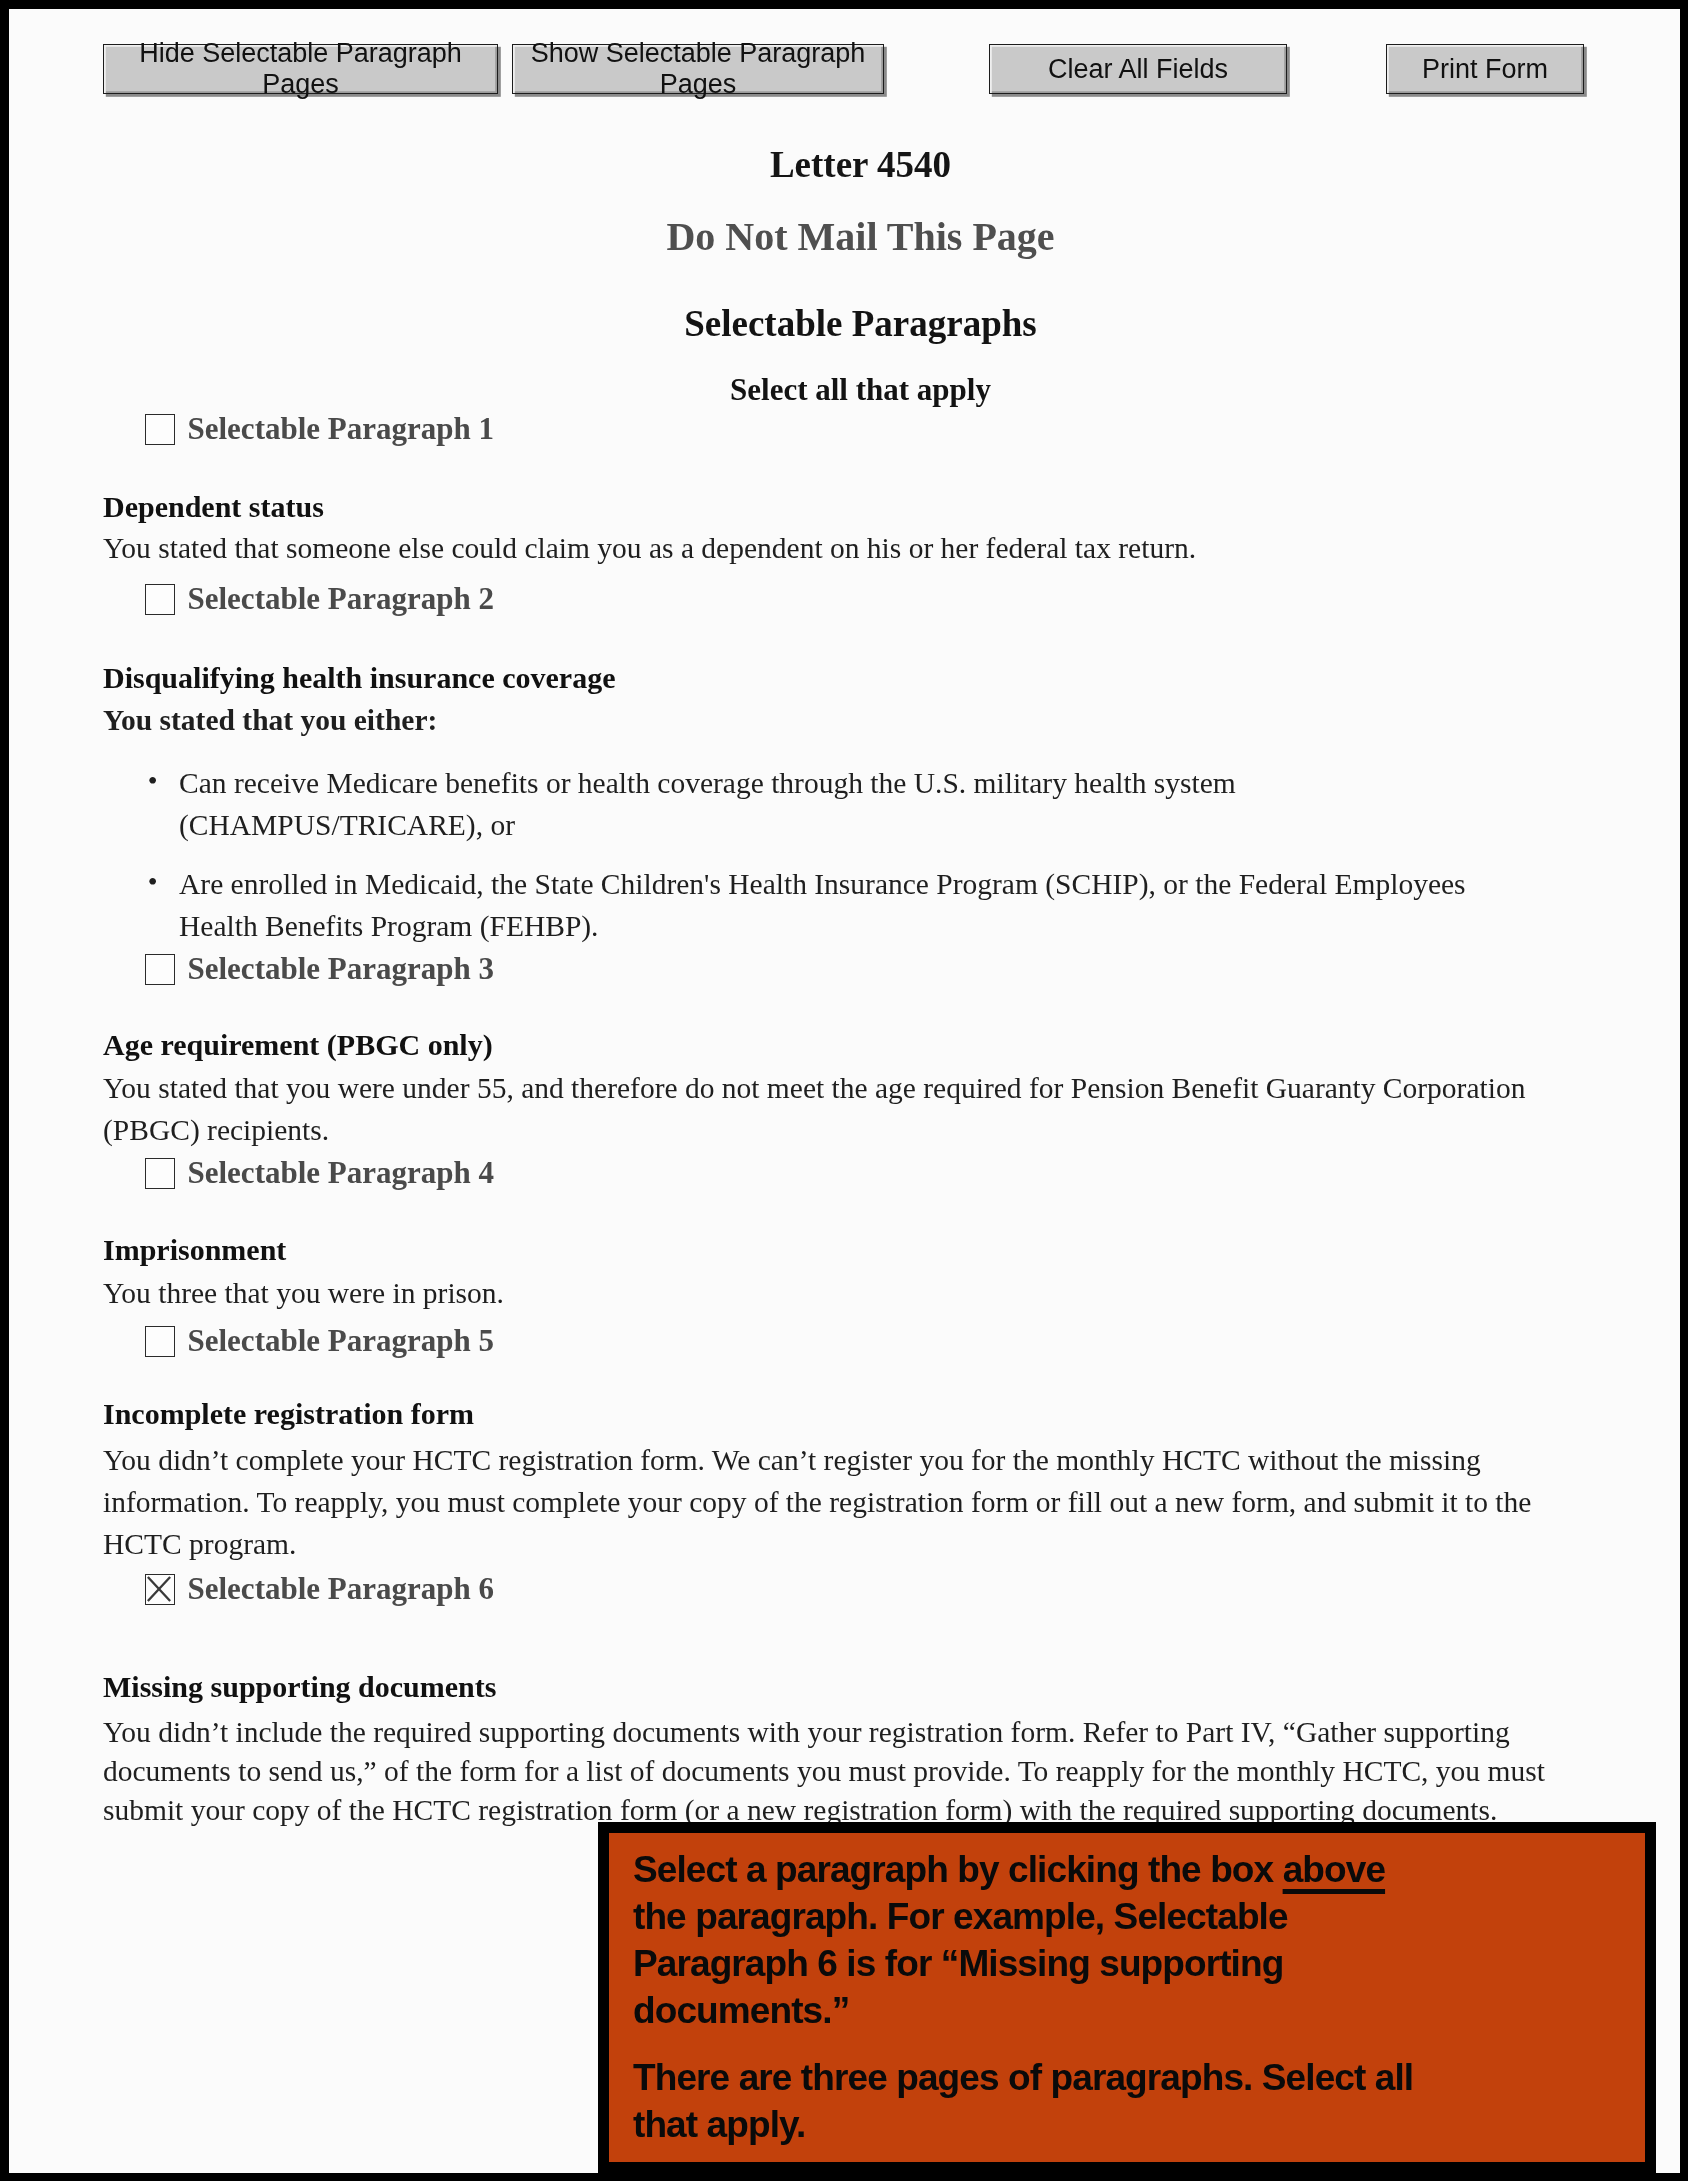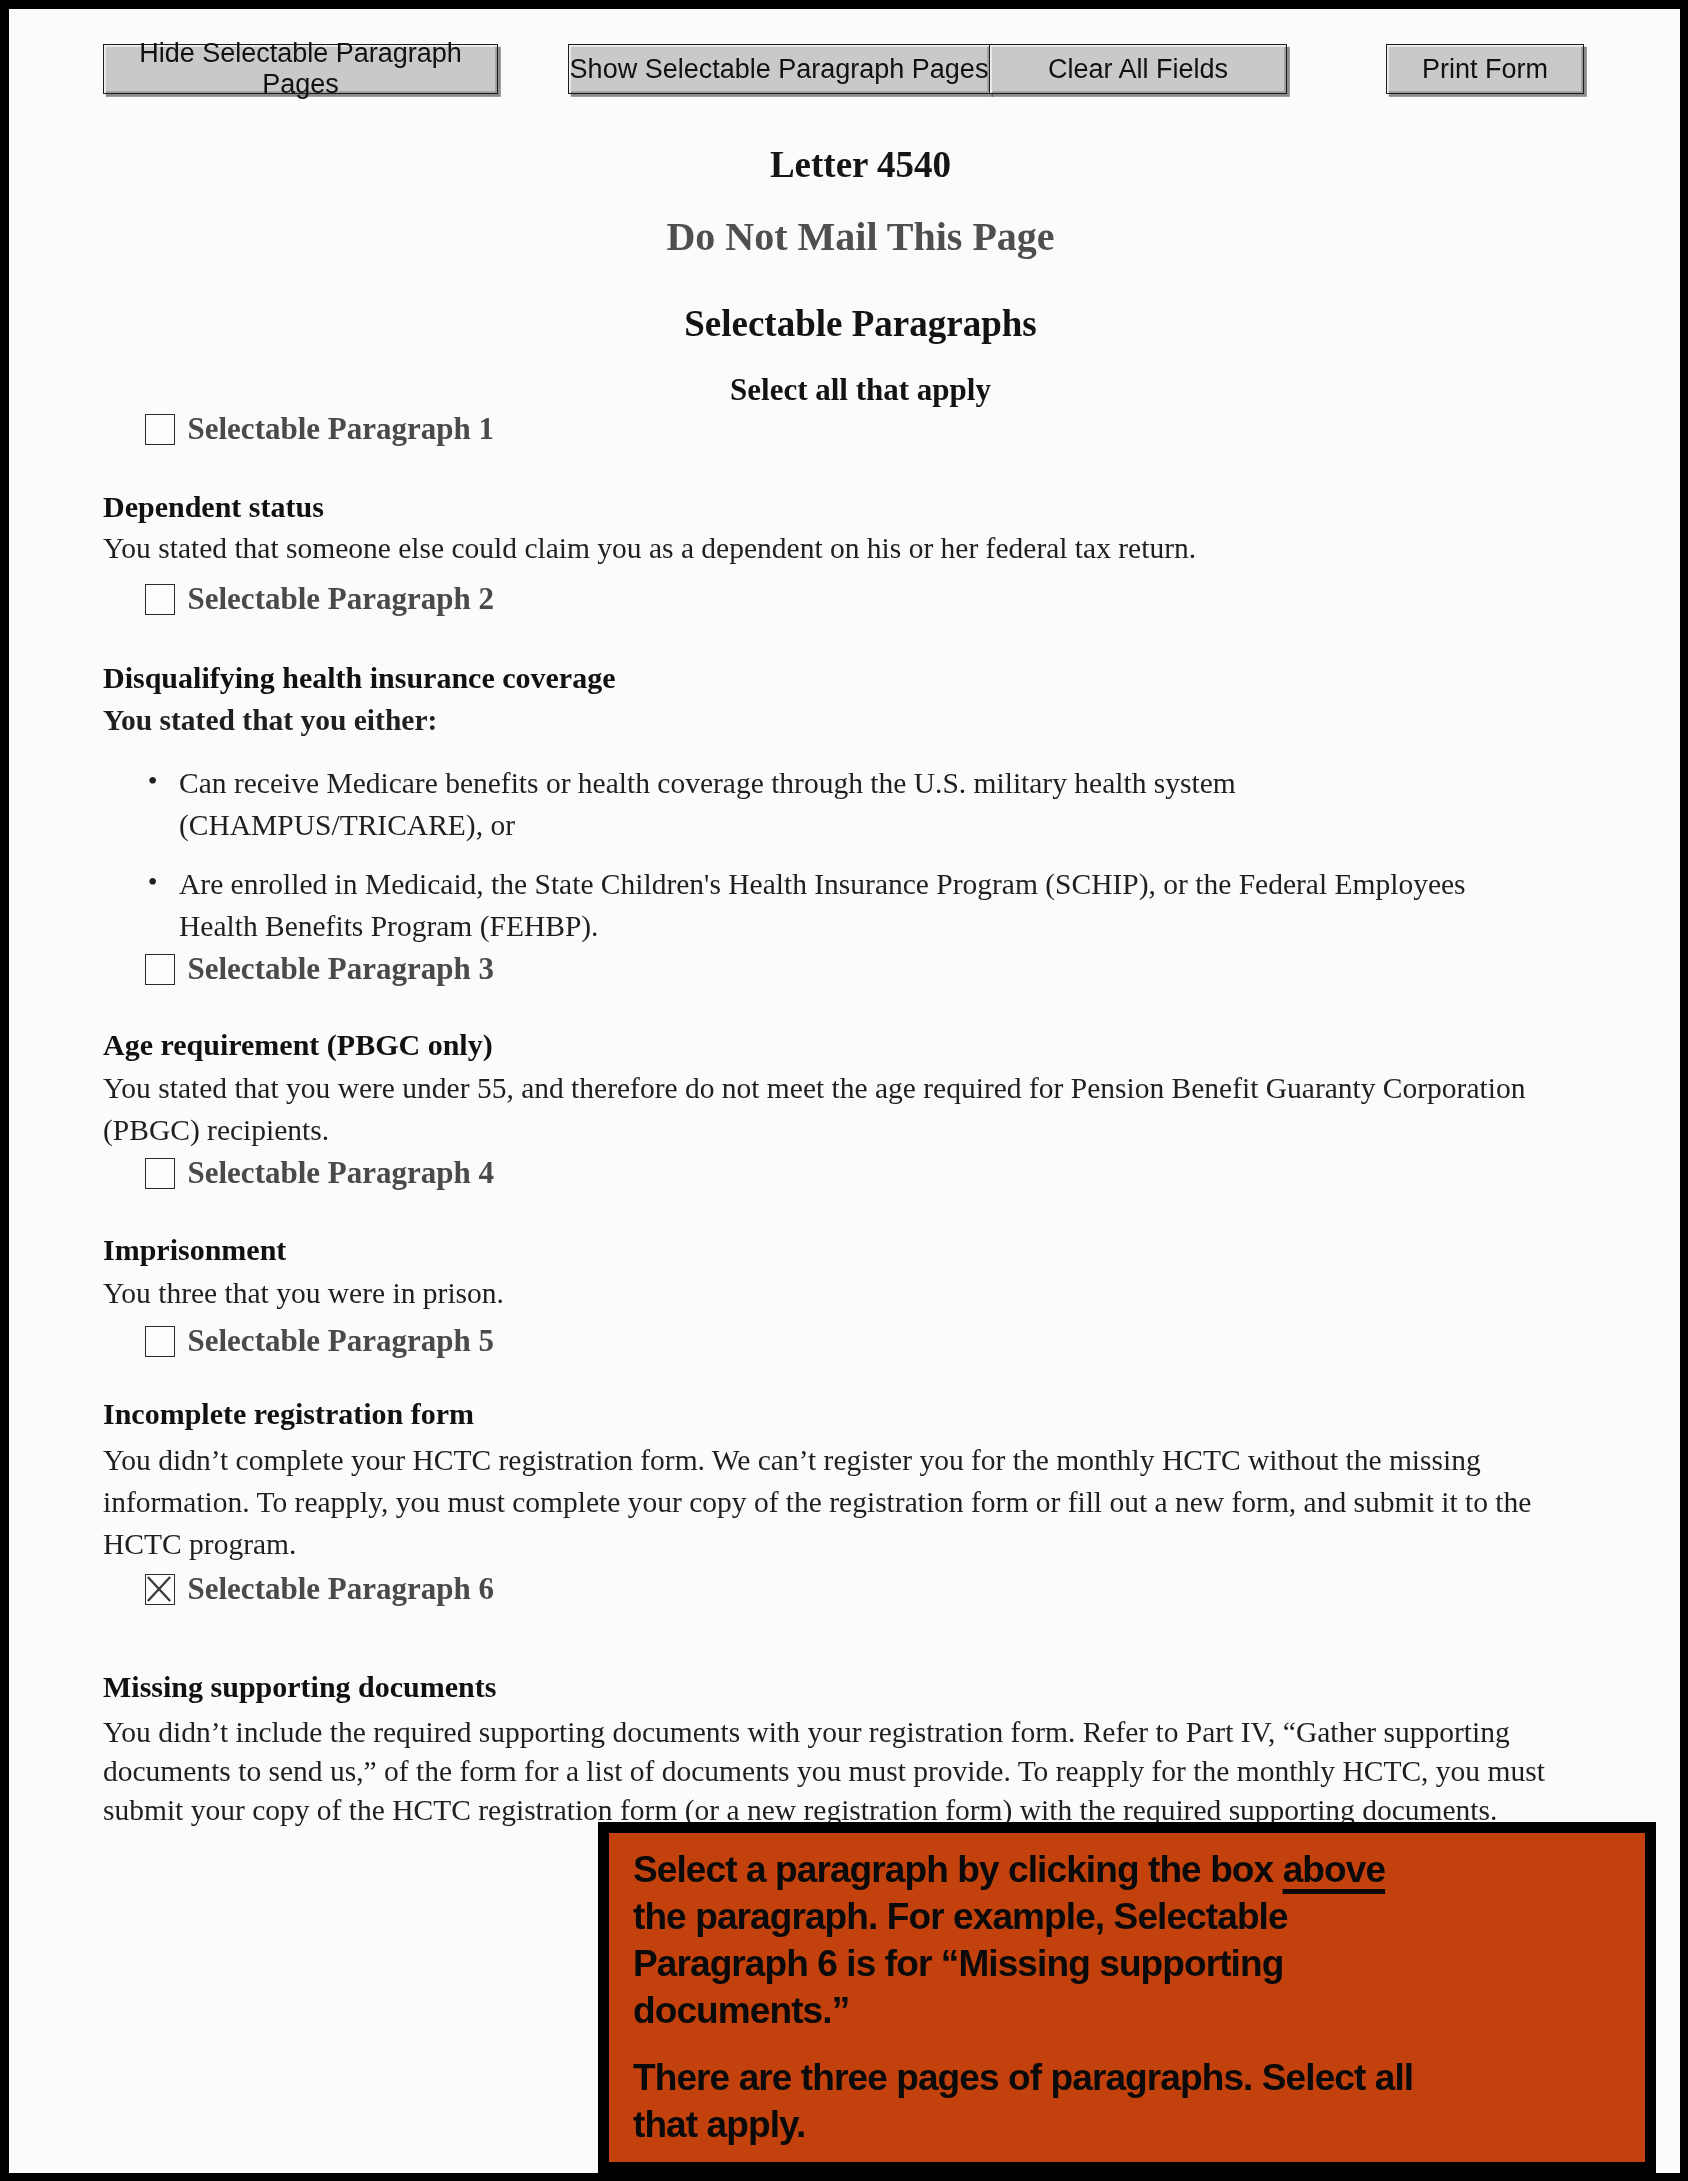--- a/index.html
+++ b/index.html
@@ -21,21 +21,21 @@
     border:1.8px solid #1c1c1c;
     box-shadow:2.8px 2.8px 0 rgba(0,0,0,0.45),
                inset 1.8px 1.8px 0 #efefef,
                inset -1.8px -1.8px 0 #9b9b9b;
     font-family:"Liberation Sans","DejaVu Sans",sans-serif;
     font-size:27px;color:#111;
     display:flex;align-items:center;justify-content:center;
     padding:0;cursor:pointer;
   }
   .btn-hide{left:94px;width:395px;}
-  .btn-show{left:559px;width:422px;}
+  .btn-show{left:503px;width:372px;}
   .btn-clear{left:980px;width:298px;}
   .btn-print{left:1377px;width:198px;}
   
   .center{position:absolute;left:0;width:1671px;text-align:center;margin:16px;}
   .h-letter{top:118px;font-size:37px;font-weight:bold;color:#151515;}
   .h-donotmail{top:188px;font-size:40px;font-weight:bold;color:#4f4f4f;}
   .h-section{top:277px;font-size:37px;font-weight:bold;color:#131313;}
   .h-instruction{top:347px;font-size:31px;font-weight:bold;color:#131313;}
   
   .cb-row{

